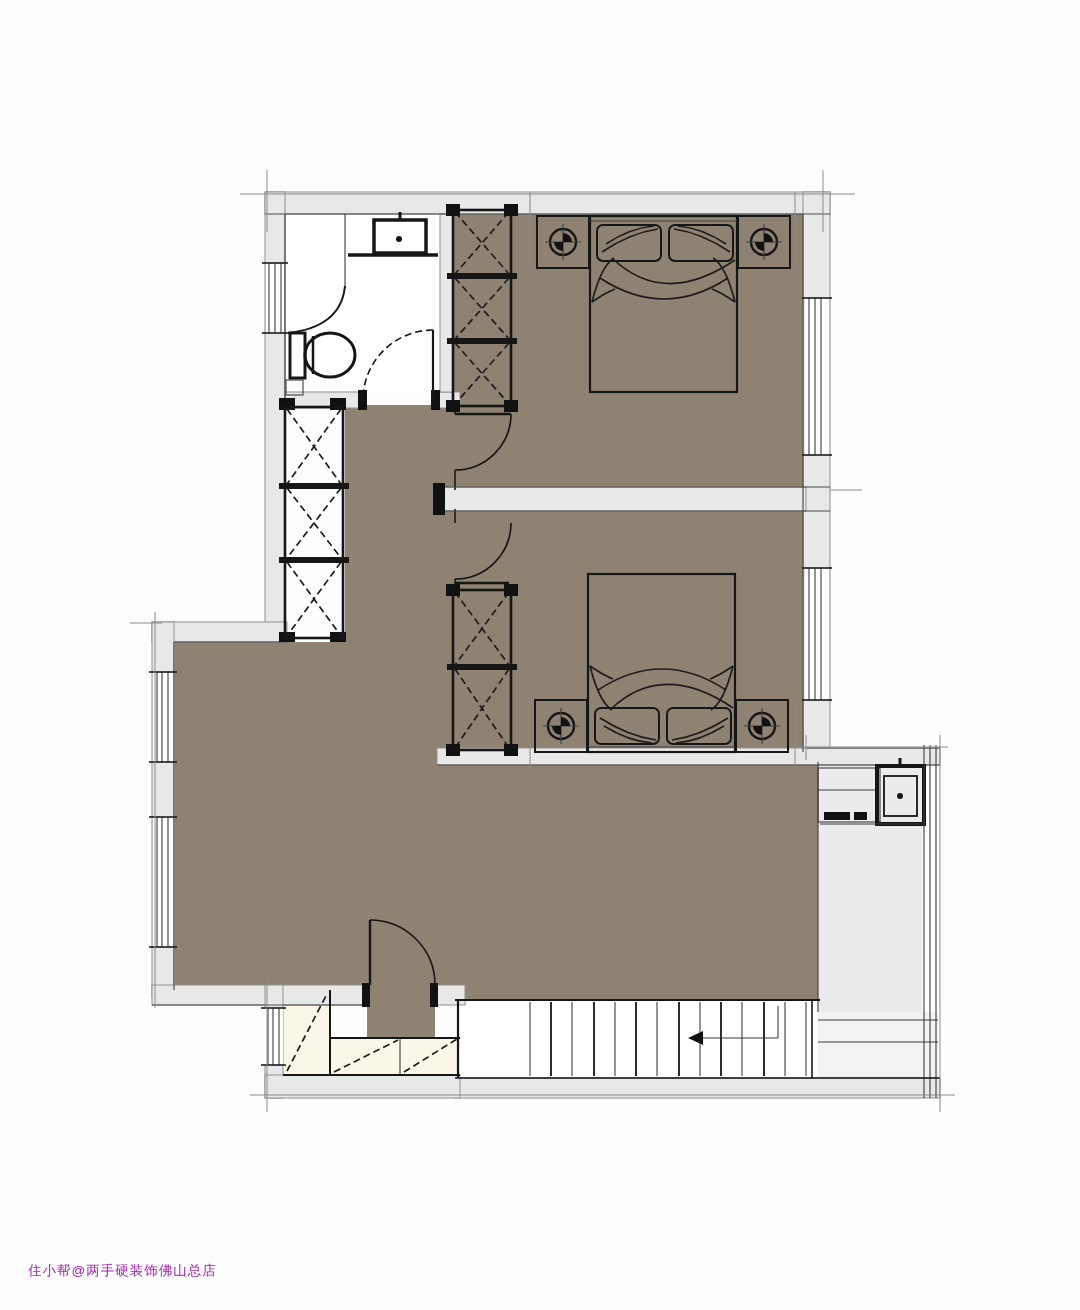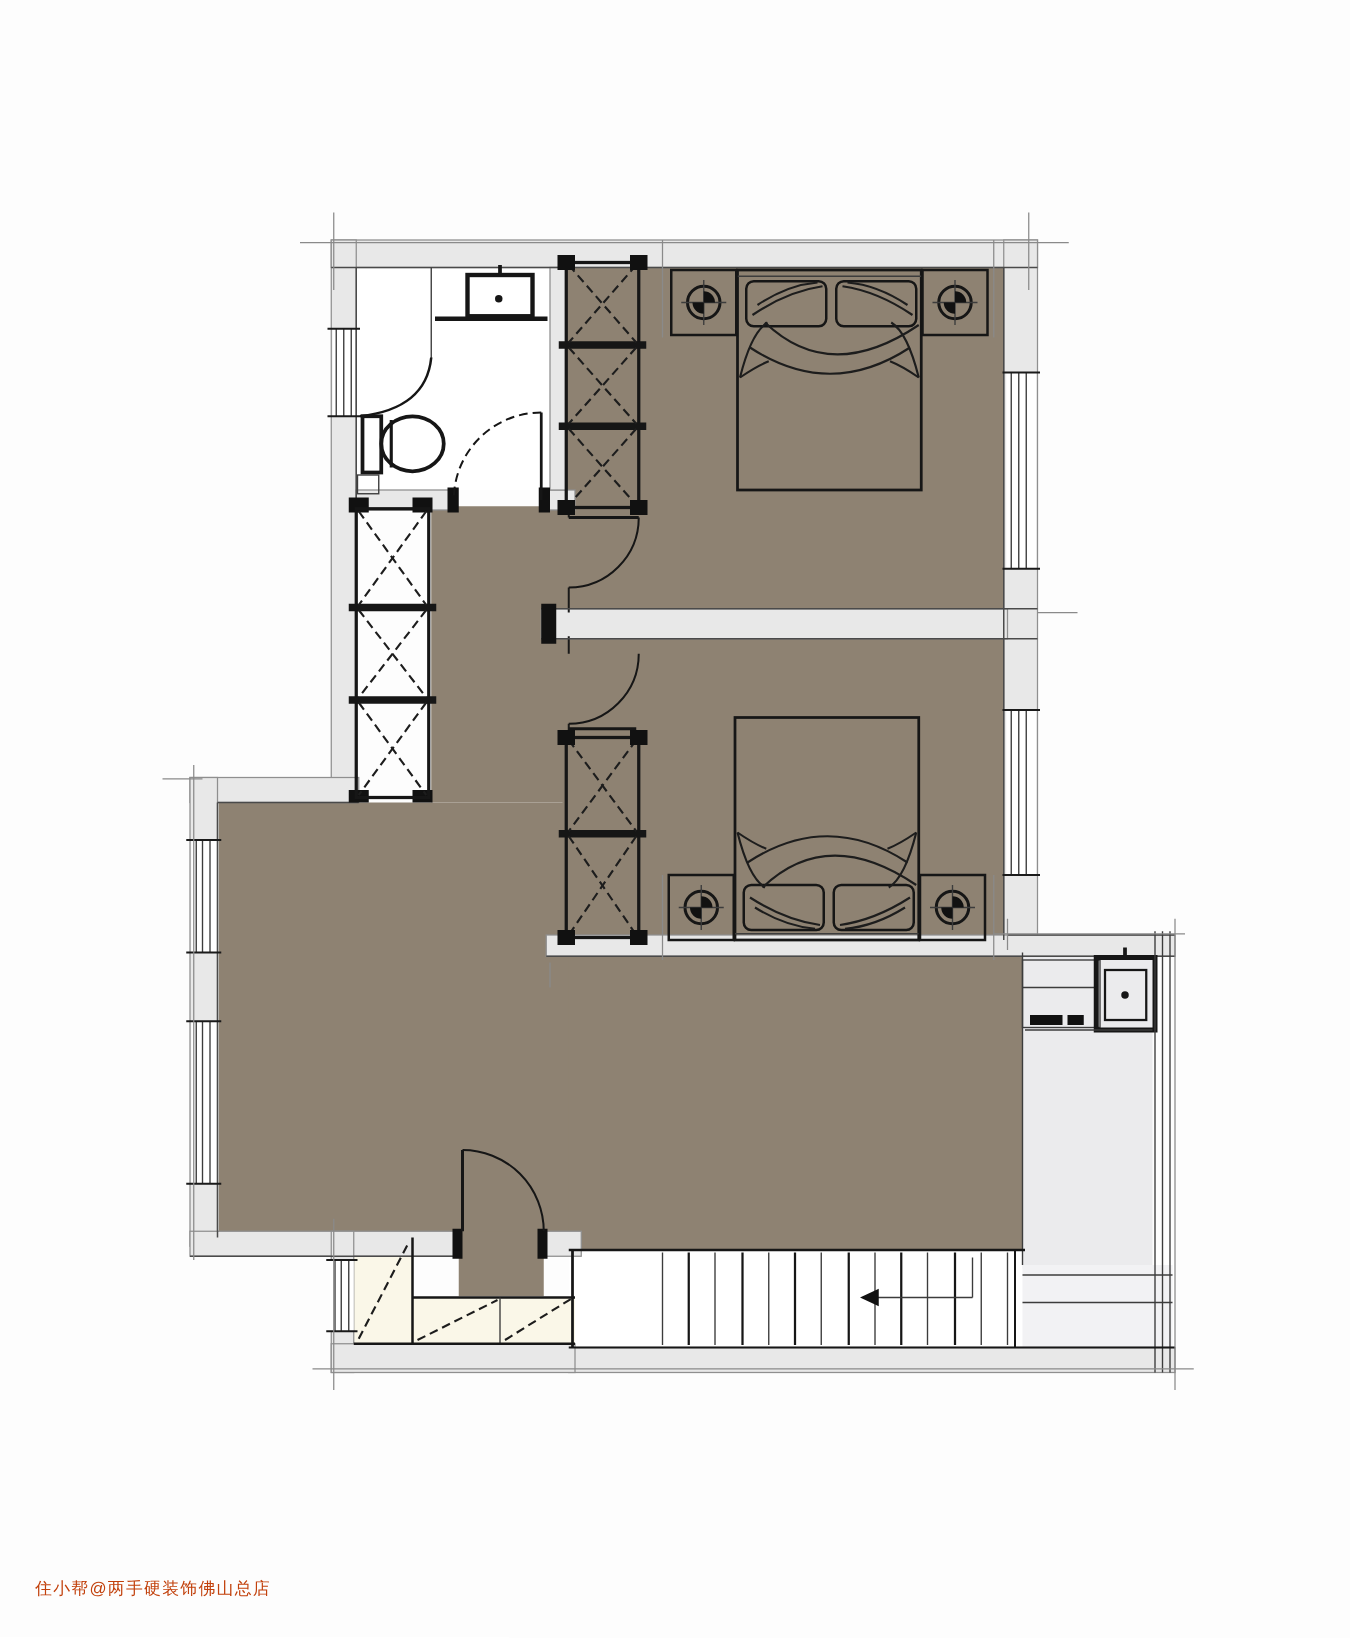--- a/index.html
+++ b/index.html
@@ -369,14 +369,14 @@
     <line class="hair" x1="806" y1="735" x2="806" y2="760"></line>
     <line class="hair" x1="795" y1="747" x2="948" y2="747"></line>
     <line class="hair" x1="440" y1="770" x2="440" y2="790"></line>
     <line class="hair" x1="530" y1="192" x2="530" y2="270"></line>
     <line class="hair" x1="795" y1="192" x2="795" y2="270"></line>
     <line class="hair" x1="530" y1="700" x2="530" y2="768"></line>
     <line class="hair" x1="795" y1="700" x2="795" y2="768"></line>
   </g>
 </svg>
 
-  <div id="watermark" style="color: #c2410c; text-align: center;">住小帮@两手硬装饰佛山总店</div>
+  <div id="watermark" style="color: #a21caf; text-align: center;">住小帮@两手硬装饰佛山总店</div>
 </div>
 
 </body></html>

